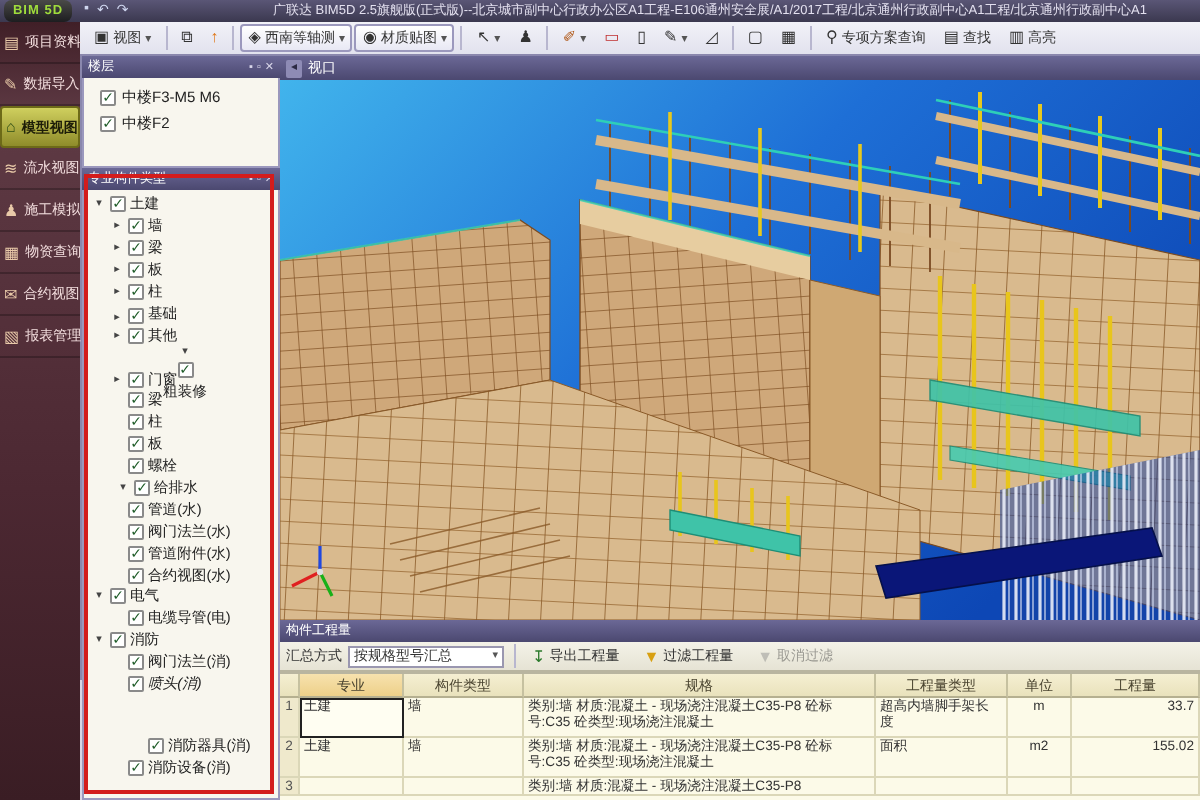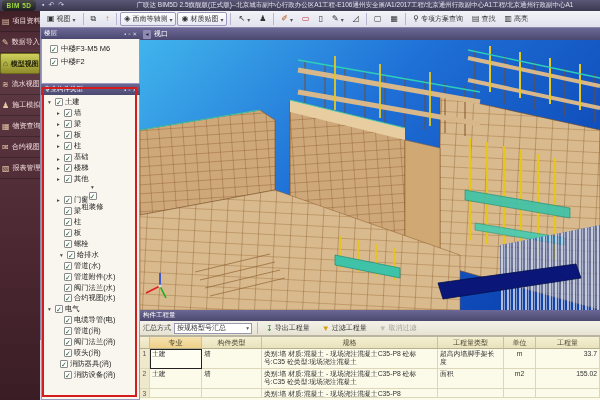--- a/index.html
+++ b/index.html
@@ -267,25 +267,20 @@
           <span>柱</span>
         </div>
         <div class="tree-row" style="padding-left: 11px; align-items: flex-end;">
           <span class="tr-arrow">▸</span>
           <span class="cb">✓</span>
           <span>基础</span>
         </div>
         <div class="tree-row" style="padding-left: 11px;">
           <span class="tr-arrow">▸</span>
           <span class="cb">✓</span>
-          <span>楼梯</span>
-        </div>
-        <div class="tree-row" style="padding-left: 11px;">
-          <span class="tr-arrow">▸</span>
-          <span class="cb">✓</span>
           <span>其他</span>
         </div>
         <div class="tree-row" style="padding-left: 2px; flex-direction: column;">
           <span class="tr-arrow">▾</span>
           <span class="cb">✓</span>
           <span>粗装修</span>
         </div>
         <div class="tree-row" style="padding-left: 11px;">
           <span class="tr-arrow">▸</span>
           <span class="cb">✓</span>
@@ -317,58 +312,58 @@
           <span>给排水</span>
         </div>
         <div class="tree-row" style="padding-left: 11px;">
           <span class="tr-arrow"></span>
           <span class="cb">✓</span>
           <span>管道(水)</span>
         </div>
         <div class="tree-row" style="padding-left: 11px;">
           <span class="tr-arrow"></span>
           <span class="cb">✓</span>
+          <span>阀门法兰(水)</span>
+        </div>
+        <div class="tree-row" style="padding-left: 11px;">
+          <span class="tr-arrow"></span>
+          <span class="cb">✓</span>
           <span>管道附件(水)</span>
-        </div>
-        <div class="tree-row" style="padding-left: 11px;">
-          <span class="tr-arrow"></span>
-          <span class="cb">✓</span>
-          <span>阀门法兰(水)</span>
         </div>
         <div class="tree-row" style="padding-left: 11px;">
           <span class="tr-arrow"></span>
           <span class="cb">✓</span>
           <span>合约视图(水)</span>
         </div>
         <div class="tree-row" style="padding-left: 2px;">
           <span class="tr-arrow">▾</span>
           <span class="cb">✓</span>
           <span>电气</span>
         </div>
         <div class="tree-row" style="padding-left: 11px;">
           <span class="tr-arrow"></span>
           <span class="cb">✓</span>
           <span>电缆导管(电)</span>
         </div>
-        <div class="tree-row" style="padding-left: 11px;">
-          <span class="tr-arrow"></span>
-          <span class="cb">✓</span>
-          <span>管道(消)</span>
+        <div class="tree-row" style="padding-left: 2px;">
+          <span class="tr-arrow">▾</span>
+          <span class="cb">✓</span>
+          <span>消防</span>
         </div>
         <div class="tree-row" style="padding-left: 11px;">
           <span class="tr-arrow"></span>
           <span class="cb">✓</span>
           <span>阀门法兰(消)</span>
         </div>
-        <div class="tree-row" style="padding-left: 11px;">
+        <div class="tree-row" style="padding-left: 11px; font-style: italic;">
           <span class="tr-arrow"></span>
           <span class="cb">✓</span>
           <span>喷头(消)</span>
         </div>
-        <div class="tree-row" style="padding-left: 7px;">
+        <div class="tree-row" style="padding-left: 21px; margin-top: 20px;">
           <span class="tr-arrow"></span>
           <span class="cb">✓</span>
           <span>消防器具(消)</span>
         </div>
         <div class="tree-row" style="padding-left: 11px;">
           <span class="tr-arrow"></span>
           <span class="cb">✓</span>
           <span>消防设备(消)</span>
         </div>
       </div>

